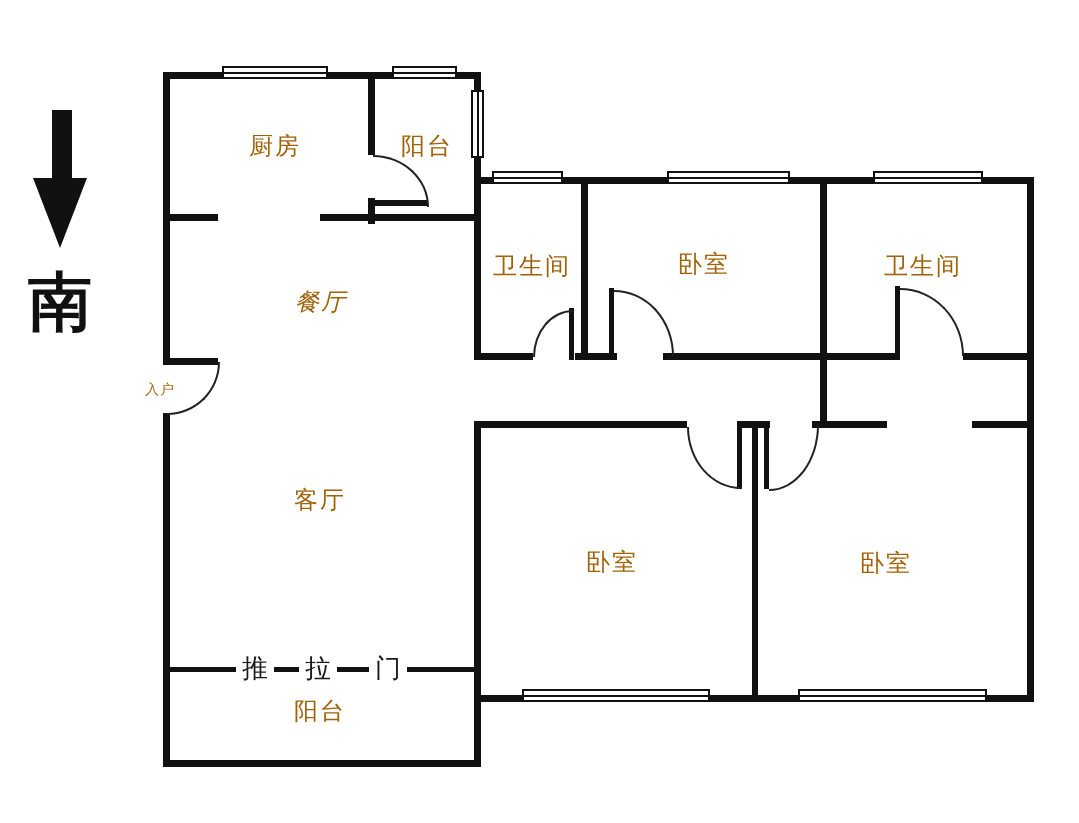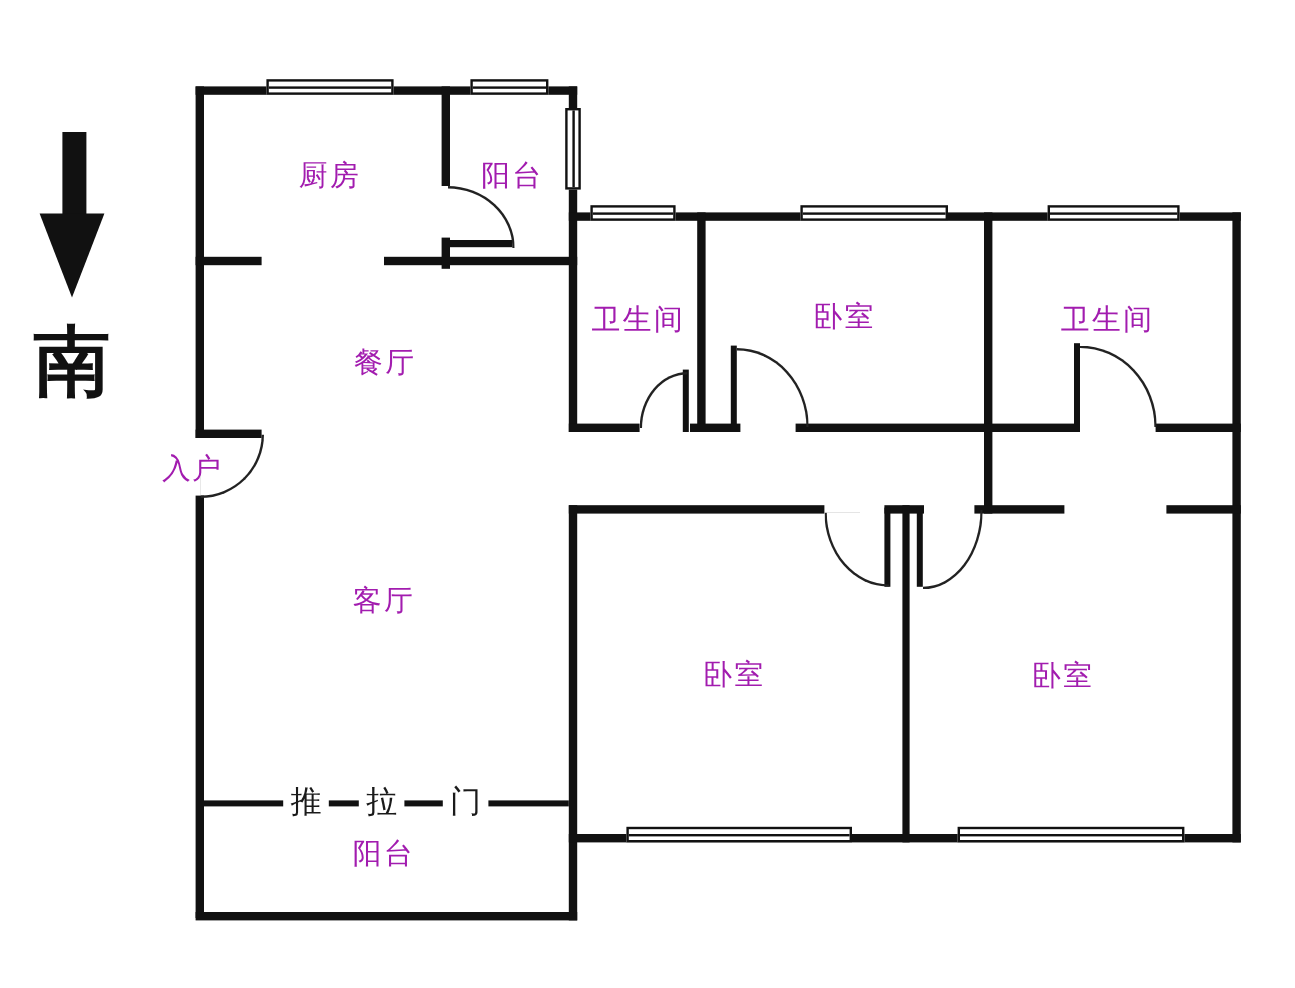--- a/index.html
+++ b/index.html
@@ -17,23 +17,23 @@
   .arc.tl{border-top-width:2px;border-left-width:2px;border-top-left-radius:100% 100%;}
   .arc.br{border-bottom-width:2px;border-right-width:2px;border-bottom-right-radius:100% 100%;}
   .arc.bl{border-bottom-width:2px;border-left-width:2px;border-bottom-left-radius:100% 100%;}
   
   .win{position:absolute;background:#fff;border:2px solid #111;box-sizing:border-box;}
   .win.h::after{content:"";position:absolute;left:0;right:0;top:50%;margin-top:-1px;height:2px;background:#111;}
   .win.v::after{content:"";position:absolute;top:0;bottom:0;left:50%;margin-left:-1px;width:2px;background:#111;}
   
   .lbl{
     position:absolute;transform:translate(-50%,-50%);
-    font-size:24px;color:#a21caf;letter-spacing:2px;white-space:nowrap;
+    font-size:24px;color:#a16207;letter-spacing:2px;white-space:nowrap;
   }
-  .lbl.small{font-size:24px;letter-spacing:1px;}
+  .lbl.small{font-size:14px;letter-spacing:1px;}
   
   .sd-line{position:absolute;background:#111;}
   .sd-char{
     position:absolute;transform:translate(-50%,-50%);
     font-size:26px;color:#1a1a1a;background:#fff;padding:1px 6px;white-space:nowrap;
   }
   
   .arrow-shaft{position:absolute;background:#111;}
   .arrow-head{position:absolute;width:0;height:0;
     border-left:27px solid transparent;border-right:27px solid transparent;border-top:70px solid #111;}
@@ -108,21 +108,21 @@
   <div class="leaf" style="left:764px;top:423px;width:5px;height:66px;"></div>
   <div class="arc br" style="left:769px;top:425px;width:48px;height:64px;"></div>
 
   <div class="sd-line" style="left:170px;top:667px;width:304px;height:5px;"></div>
   <span class="sd-char" style="left:255px;top:668px;">推</span>
   <span class="sd-char" style="left:318px;top:668px;">拉</span>
   <span class="sd-char" style="left:388px;top:668px;">门</span>
 
   <div class="lbl" style="left:275px;top:146px;">厨房</div>
   <div class="lbl" style="left:427px;top:146px;">阳台</div>
-  <div class="lbl" style="left:321px;top:302px;">餐厅</div>
+  <div class="lbl" style="left:321px;top:302px;font-style:italic;">餐厅</div>
   <div class="lbl" style="left:532px;top:266px;">卫生间</div>
   <div class="lbl" style="left:704px;top:264px;">卧室</div>
   <div class="lbl" style="left:923px;top:266px;">卫生间</div>
   <div class="lbl" style="left:320px;top:500px;">客厅</div>
   <div class="lbl" style="left:612px;top:562px;">卧室</div>
   <div class="lbl" style="left:886px;top:563px;">卧室</div>
   <div class="lbl" style="left:320px;top:711px;">阳台</div>
   <div class="lbl small" style="left:160px;top:390px;">入户</div>
 
 </div>

